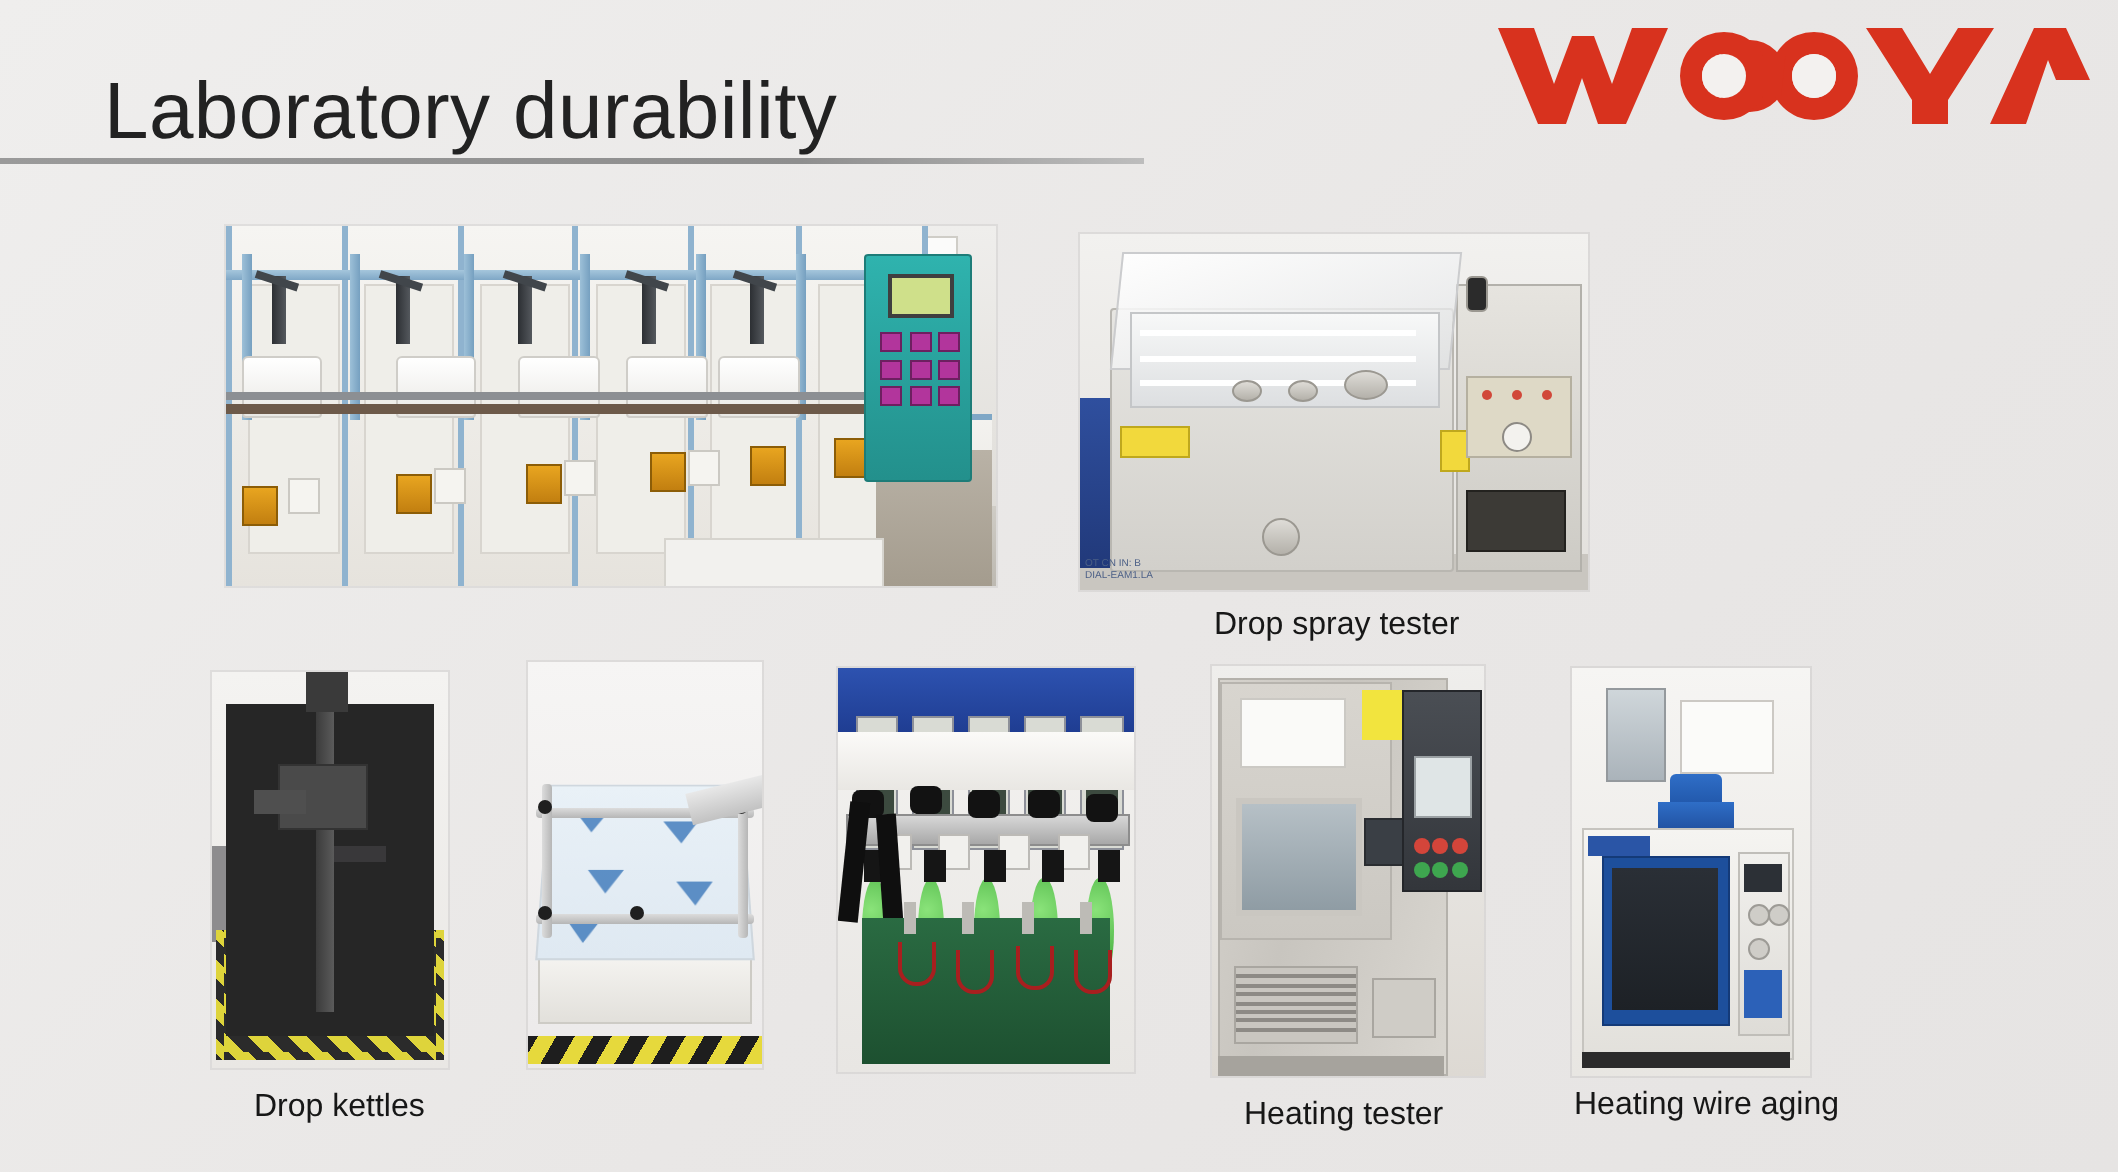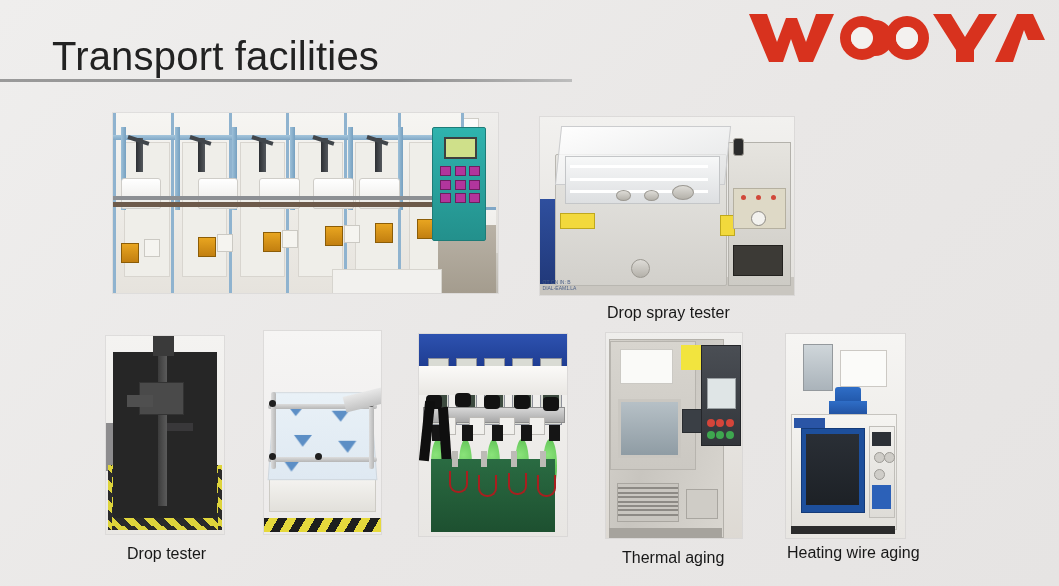--- a/index.html
+++ b/index.html
@@ -169,21 +169,21 @@
   .p7-pk{position:absolute;width:9px;height:9px;border-radius:50%;background:#cfcdc8;border:1px solid #9d9b96;}
   .p7-pblue{position:absolute;left:72%;top:74%;width:16%;height:12%;background:#2c61b8;}
   .p7-label{position:absolute;left:7%;top:41%;width:26%;height:5%;background:#2a55a6;}
   .p7-base{position:absolute;left:4%;bottom:2%;width:88%;height:4%;background:#2b2b2b;}
 </style>
 </head>
 <body>
 
 <div class="slide">
 
-  <div class="title">Transport facilities</div>
+  <div class="title">Laboratory durability</div>
   <div class="title-rule"></div>
 
   <div class="logo">
     <svg viewBox="0 0 300 62" xmlns="http://www.w3.org/2000/svg" aria-hidden="true">
       <g fill="#d8321e">
 
         <path d="M4 8 L22 8 L32 36 L41 12 L52 12 L61 36 L71 8 L89 8 L68 56 L54 56 L46 33 L38 56 L24 56 Z"></path>
 
         <path d="M118 32 a18 18 0 1 1 18 18 a18 18 0 0 1 -18 -18 z M126 32 a10 10 0 1 0 10 -10 a10 10 0 0 0 -10 10 z" transform="translate(-6,0)"></path>
         <path d="M95 32 a22 22 0 1 0 22 -22 a22 22 0 0 0 -22 22 z M106 32 a11 11 0 1 1 11 11 a11 11 0 0 1 -11 -11 z"></path>
@@ -318,21 +318,21 @@
         <div class="p3-mach-top"></div>
       </div>
     <div class="p3-yellowedge"></div>
     <div class="p3-matinner"></div>
     <div class="p3-col"></div>
     <div class="p3-top"></div>
     <div class="p3-head"></div>
     <div class="p3-arm"></div>
     <div class="p3-tray"></div>
   </div>
-  <div class="cap" style="left:127px;top:545px;">Drop tester</div>
+  <div class="cap" style="left:127px;top:545px;">Drop kettles</div>
 
   <div class="photo" id="p4">
     <div class="p4-wall"></div>
     <div class="p4-base"></div>
     <div class="p4-box">
       <div class="p4-tri" style="left:14%;top:16%"></div>
       <div class="p4-tri" style="left:60%;top:22%"></div>
       <div class="p4-tri" style="left:22%;top:52%"></div>
       <div class="p4-tri" style="left:66%;top:58%"></div>
       <div class="p4-tri" style="left:12%;top:78%"></div>
@@ -422,21 +422,21 @@
         <div class="p6-slat" style="top:22%"></div>
       <div class="p6-slat" style="top:34%"></div>
         <div class="p6-slat" style="top:46%"></div>
       <div class="p6-slat" style="top:58%"></div>
         <div class="p6-slat" style="top:70%"></div>
       <div class="p6-slat" style="top:82%"></div>
     </div>
     <div class="p6-drawer"></div>
     <div class="p6-base"></div>
   </div>
-  <div class="cap" style="left:622px;top:549px;">Thermal aging</div>
+  <div class="cap" style="left:622px;top:549px;">Heating tester</div>
 
   <div class="photo" id="p7">
     <div class="p7-bg"></div>
     <div class="p7-hood"></div>
     <div class="p7-sign"></div>
     <div class="p7-blue-top"></div>
     <div class="p7-blue-top2"></div>
     <div class="p7-body"></div>
     <div class="p7-label"></div>
     <div class="p7-win"></div>

